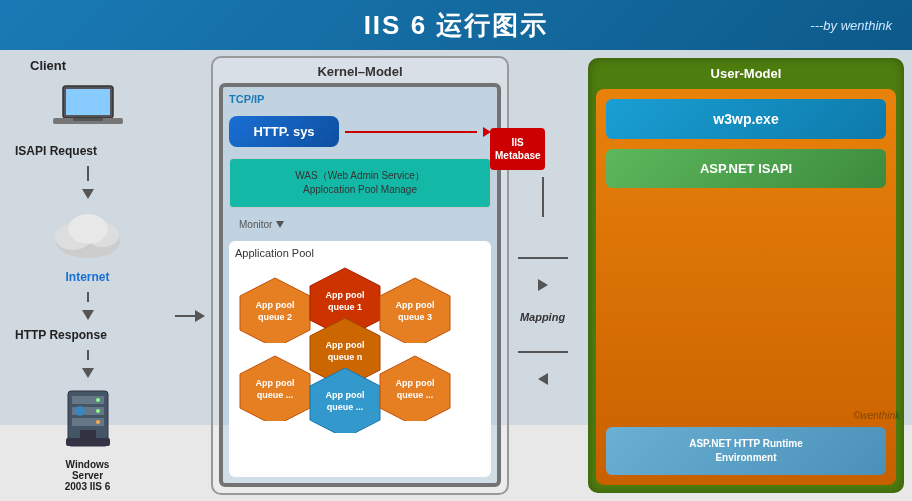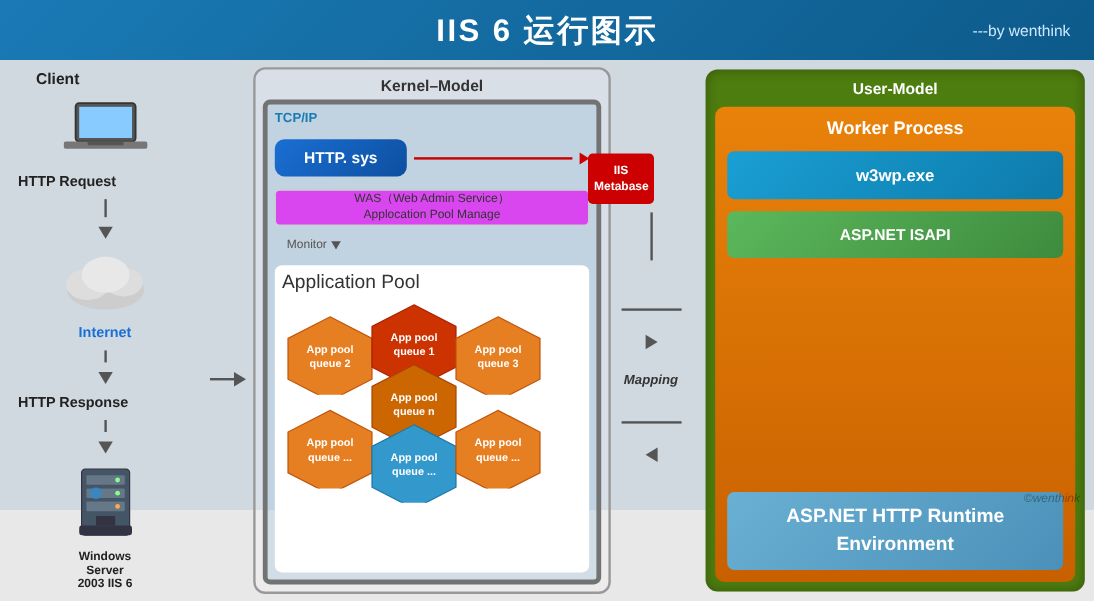--- a/index.html
+++ b/index.html
@@ -24,20 +24,21 @@
       color: white;
       font-size: 26px;
       font-weight: bold;
       letter-spacing: 2px;
     }
     .header-author {
       position: absolute;
       right: 20px;
       color: #cce8ff;
       font-size: 13px;
+      font-style: italic;
     }
 
     
     .left-panel {
       width: 175px;
       display: flex;
       flex-direction: column;
       align-items: center;
       padding-top: 8px;
       gap: 8px;
@@ -144,21 +145,21 @@
     <div class="left-panel">
       <span class="client-label">Client</span>
 
       <svg class="laptop-icon" viewBox="0 0 70 50">
         <rect x="10" y="5" width="50" height="32" rx="3" fill="#555" stroke="#333" stroke-width="1.5"></rect>
         <rect x="13" y="8" width="44" height="26" fill="#88ccff"></rect>
         <rect x="0" y="37" width="70" height="6" rx="2" fill="#777"></rect>
         <rect x="20" y="37" width="30" height="3" rx="1" fill="#555"></rect>
       </svg>
 
-      <span class="http-request-label">HTTP Request</span>
+      <span class="http-request-label">ISAPI Request</span>
 
       <div style="width:2px; height:15px; background:#555; margin:0 auto;"></div>
       <div class="arrow-down" style="margin:0 auto;"></div>
 
       <svg class="cloud-icon" viewBox="0 0 80 55">
         <ellipse cx="40" cy="35" rx="32" ry="16" fill="#ccc" opacity="0.9"></ellipse>
         <ellipse cx="25" cy="30" rx="18" ry="13" fill="#ddd"></ellipse>
         <ellipse cx="55" cy="28" rx="16" ry="12" fill="#ddd"></ellipse>
         <ellipse cx="40" cy="22" rx="20" ry="15" fill="#e8e8e8"></ellipse>
       </svg>
@@ -203,30 +204,30 @@
         <div style="border:4px solid #737373; border-radius:6px; padding:6px; background:rgba(26,122,181,0.12); flex:1; display:flex; flex-direction:column; gap:11px; position:relative;">
           <div style="font-size:11px; color:#1a7ab5; font-weight:bold;">TCP/IP</div>
 
           <div style="display:flex; align-items:center; gap:6px;">
             <div style="background:linear-gradient(135deg,#1a6fd4,#0d4fa0); color:white; border-radius:8px; padding:8px 14px; font-size:13px; font-weight:bold; width:110px; text-align:center;">HTTP. sys</div>
 
             <div style="flex:1; height:2px; background:#cc0000;"></div>
             <div style="width:0;height:0;border-top:5px solid transparent;border-bottom:5px solid transparent;border-left:8px solid #cc0000;"></div>
           </div>
 
-          <div style="background:#d946ef; border-radius:4px; padding:0; text-align:center; font-size:10px; color:#333; border:1px solid #ccc; white-space:pre-line; line-height:1.4;">WAS（Web Admin Service）
+          <div style="background:#14b8a6; border-radius:4px; padding:10px; text-align:center; font-size:10px; color:#333; border:1px solid #ccc; white-space:pre-line; line-height:1.4;">WAS（Web Admin Service）
 Applocation Pool Manage</div>
 
           <div style="display:flex; align-items:center; gap:4px; padding-left:10px;">
             <div style="font-size:10px; color:#555;">Monitor</div>
             <div style="width:0;height:0;border-left:4px solid transparent;border-right:4px solid transparent;border-top:7px solid #555;"></div>
           </div>
 
           <div style="background:white; border-radius:6px; padding:6px; flex:1;">
-            <div style="font-size:16px; color:#333; margin-bottom:4px;">Application  Pool</div>
+            <div style="font-size:11px; color:#333; margin-bottom:4px;">Application  Pool</div>
 
             <div style="position:relative; height:160px;">
 
               <svg style="position:absolute; left:0px; top:10px;" width="80" height="70">
                 <polygon points="40,5 75,23 75,57 40,75 5,57 5,23" fill="#e67e22" stroke="#c0550a" stroke-width="1"></polygon>
                 <text x="40" y="35" text-anchor="middle" font-size="9" fill="white" font-weight="bold">App pool</text>
                 <text x="40" y="47" text-anchor="middle" font-size="9" fill="white" font-weight="bold">queue 2</text>
               </svg>
 
               <svg style="position:absolute; left:70px; top:0px;" width="80" height="70">
@@ -285,29 +286,28 @@
       <span class="mapping-label">Mapping</span>
       <div style="height:2px; width:50px; background:#555; margin-top:8px;"></div>
       <div class="arrow-left"></div>
     </div>
 
     <div style="flex:1; padding:8px 8px 8px 0;">
       <div style="background:#4d7c0f; border-radius:10px; height:100%; padding:8px; display:flex; flex-direction:column; box-shadow:inset 0 0 10px rgba(0,0,0,0.3);margin-left:18px;">
         <div style="text-align:center; color:white; font-size:13px; font-weight:bold; margin-bottom:8px;">User-Model</div>
 
         <div style="background:linear-gradient(180deg, #e8820a 0%, #c96000 100%); border-radius:8px; flex:1; padding:10px; display:flex; flex-direction:column; gap:10px;">
-          <div style="text-align:center; color:white; font-size:15px; font-weight:bold;">Worker Process</div>
 
           <div style="background:linear-gradient(135deg,#1a9fd4,#0d7aaa); color:white; border-radius:6px; padding:12px; text-align:center; font-size:14px; font-weight:bold;">w3wp.exe</div>
 
           <div style="background:linear-gradient(135deg,#5cb85c,#3d8b3d); color:white; border-radius:6px; padding:12px; text-align:center; font-size:13px; font-weight:bold;">ASP.NET ISAPI</div>
 
           <div style="flex:1;"></div>
 
-          <div style="background:linear-gradient(135deg,#6ab0d4,#4a90b8); color:white; border-radius:6px; padding:10px; text-align:center; font-size:16px; font-weight:bold; line-height:1.4; white-space:pre-line;">ASP.NET HTTP Runtime
+          <div style="background:linear-gradient(135deg,#6ab0d4,#4a90b8); color:white; border-radius:6px; padding:10px; text-align:center; font-size:10px; font-weight:bold; line-height:1.4; white-space:pre-line;">ASP.NET HTTP Runtime
 Environment</div>
         </div>
       </div>
     </div>
   </div>
 
   <div style="position:absolute; bottom:4px; right:12px; font-size:10px; color:rgba(0,0,0,0.35); font-style:italic;">©wenthink</div>
 
 </div>
 

